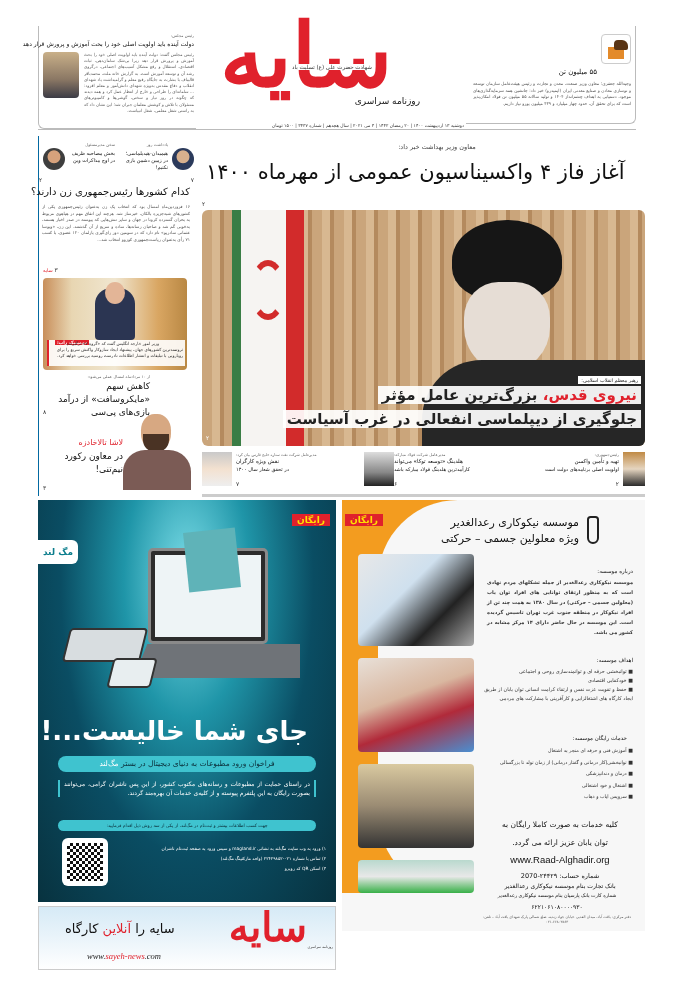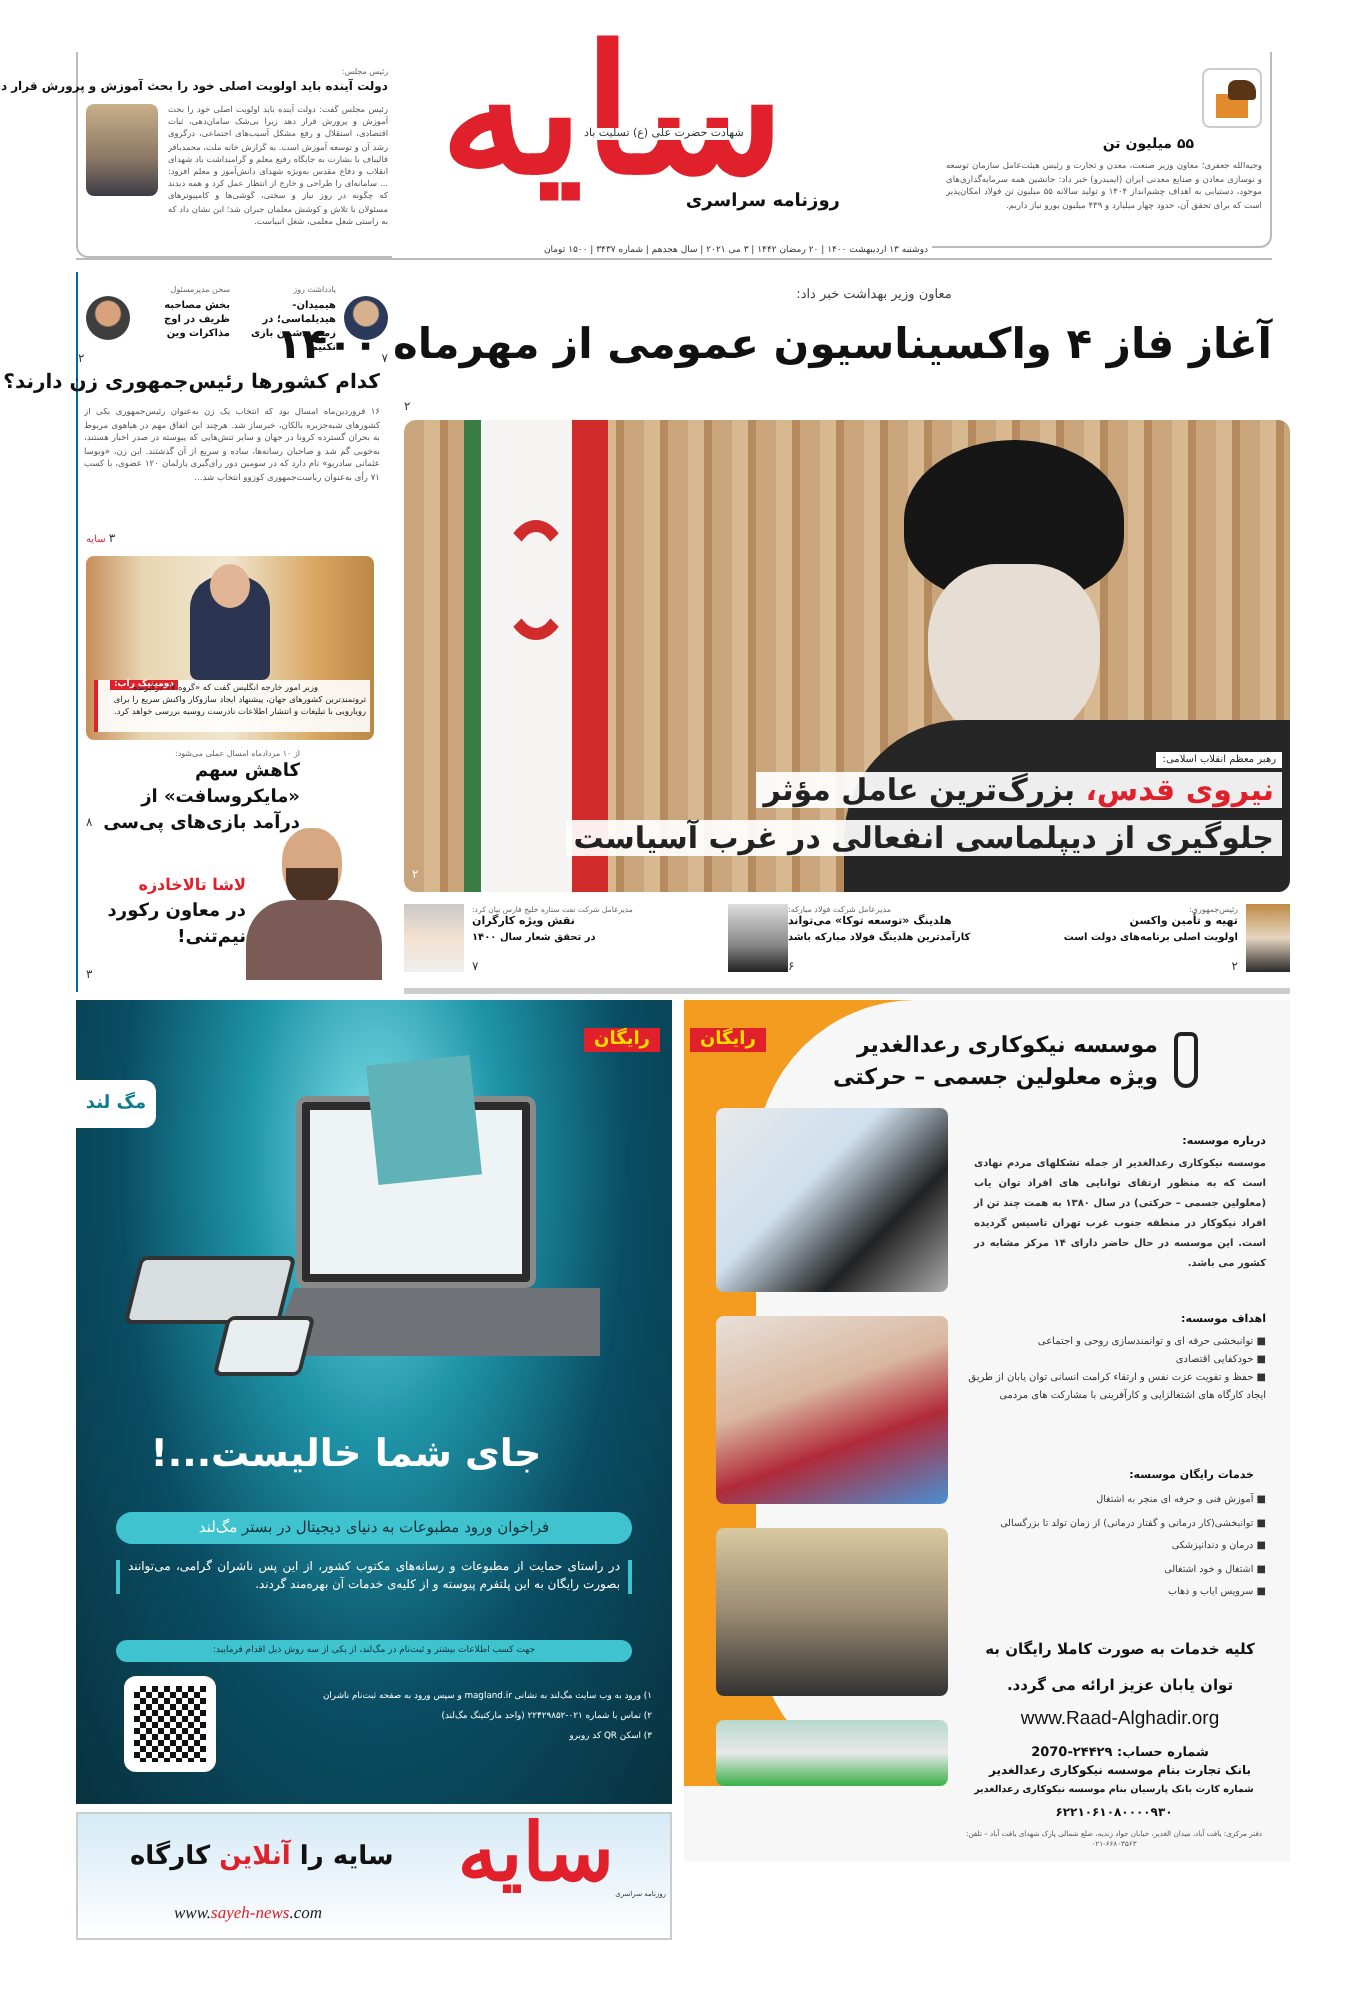--- a/index.html
+++ b/index.html
@@ -1,21 +1,21 @@
 <!DOCTYPE html>
 <html><head>
 <meta charset="utf-8">
 <style>
 *{box-sizing:border-box;margin:0;padding:0}
 body{width:674px;height:1000px;background:#fff;font-family:"DejaVu Sans",sans-serif;position:relative;overflow:hidden;direction:rtl;color:#222}
 .abs{position:absolute}
 .box{border:1px solid #bbb;border-radius:6px}
 .small{font-size:5px;line-height:7px;color:#555;text-align:justify}
 .kicker{font-size:5px;color:#666}
-.hl{font-weight:bold;color:#111}
+.hl{font-weight:normal;color:#111}
 .pg{font-size:6px;color:#333}
 .red{color:#e0212c}
 .photo{background:#ccc;border-radius:4px;overflow:hidden}
 .bullet::before{content:"■ ";color:#333;font-size:5px}
 </style>
 </head>
 <body>
 
 <div class="abs box" style="right:38px;top:26px;width:170px;height:98px;border-top:none;border-left:none;border-radius:0 0 6px 0">
   <div class="abs" style="right:4px;top:8px;width:30px;height:30px;border:1px solid #ccc;border-radius:4px;background:linear-gradient(160deg,#fff 30%,#fff 100%)">
@@ -78,21 +78,21 @@
     <div style="position:absolute;left:22px;top:2px;width:30px;height:36px;border-radius:45%;background:#d7a882"></div>
     <div style="position:absolute;left:24px;top:22px;width:26px;height:18px;border-radius:0 0 12px 12px;background:#4a3324"></div>
     <div style="position:absolute;left:4px;top:38px;width:68px;height:40px;border-radius:22px 22px 0 0;background:#7b5b55"></div>
   </div>
   <div class="abs red hl" style="left:4px;top:302px;width:80px;text-align:right;font-size:8px;color:#e0212c">لاشا تالاخادزه</div>
   <div class="abs hl" style="left:4px;top:314px;width:80px;text-align:right;font-size:9px;line-height:13px">در معاون رکورد نیم‌تنی!</div>
   <div class="abs pg" style="left:4px;top:348px">۳</div>
 </div>
 
 <div class="abs kicker" style="left:200px;right:0;top:143px;text-align:center;font-size:6.5px;color:#444;width:474px">معاون وزیر بهداشت خبر داد:</div>
-<div class="abs hl" style="left:206px;top:160px;width:430px;text-align:right;font-size:21px;white-space:nowrap">آغاز فاز ۴ واکسیناسیون عمومی از مهرماه ۱۴۰۰</div>
+<div class="abs hl" style="left:206px;top:160px;width:430px;text-align:left;font-size:21px;white-space:nowrap">آغاز فاز ۴ واکسیناسیون عمومی از مهرماه ۱۴۰۰</div>
 <div class="abs pg" style="left:202px;top:200px">۲</div>
 
 <div class="abs photo" style="left:202px;top:210px;width:443px;height:236px;border-radius:6px;background:repeating-linear-gradient(90deg,#caa57b 0 10px,#d8b891 10px 18px,#b48a5e 18px 22px)">
   <div style="position:absolute;left:30px;top:0;width:72px;height:236px;background:linear-gradient(90deg,#3a7d45 0 12%,#f6f4f2 12% 75%,#d22b2b 75%)"></div>
   <div style="position:absolute;left:48px;top:50px;width:36px;height:60px;border:6px solid #d22b2b;border-radius:50%;border-left-color:transparent;border-right-color:transparent"></div>
   <div style="position:absolute;left:250px;top:10px;width:110px;height:80px;border-radius:50% 50% 40% 40%;background:#161616"></div>
   <div style="position:absolute;left:262px;top:72px;width:86px;height:90px;border-radius:40% 40% 50% 50%;background:#e6ddd5"></div>
   <div style="position:absolute;left:220px;top:150px;width:223px;height:86px;background:#262626;border-radius:60px 0 0 0"></div>
   <div class="abs" style="right:4px;top:166px;background:#fff;font-size:5px;padding:1px 3px;color:#222">رهبر معظم انقلاب اسلامی:</div>
   <div class="abs" style="right:4px;top:200px;background:rgba(255,255,255,.92);padding:0 4px;font-size:15px;font-weight:bold;white-space:nowrap">جلوگیری از دیپلماسی انفعالی در غرب آسیاست</div>
@@ -174,21 +174,21 @@
   <div class="abs" style="right:6px;top:14px;background:#e0212c;color:#ffe100;font-size:9px;font-weight:bold;padding:1px 5px">رایگان</div>
   <div class="abs" style="left:0;top:40px;width:40px;height:24px;background:#fff;border-radius:0 6px 6px 0;font-size:9px;font-weight:bold;color:#0b7d8c;text-align:center;line-height:24px">مگ لند</div>
   <div class="abs" style="left:110px;top:48px;width:120px;height:96px;background:#2c2c2c;border-radius:5px;border:3px solid #8a8a8a">
     <div style="position:absolute;inset:4px;background:#eef4f6"></div>
   </div>
   <div class="abs" style="left:96px;top:144px;width:166px;height:34px;background:#6f7378;clip-path:polygon(8% 0,100% 0,100% 100%,0 100%)"></div>
   <div class="abs" style="left:28px;top:128px;width:78px;height:34px;background:#d8dde0;border:2px solid #333;border-radius:4px;transform:skewX(-14deg)"></div>
   <div class="abs" style="left:72px;top:158px;width:44px;height:30px;background:#e8eef0;border:2px solid #333;border-radius:4px;transform:skewX(-14deg)"></div>
   <div class="abs" style="left:148px;top:30px;width:52px;height:60px;background:#5fb3b8;transform:rotate(-6deg)"></div>
 
-  <div class="abs" style="left:0;top:216px;width:270px;text-align:center;font-size:19px;font-weight:bold;color:#fff">جای شما خالیست...!</div>
+  <div class="abs" style="left:0;top:216px;width:270px;font-size:26px;font-weight:bold;color:#fff">جای شما خالیست...!</div>
   <div class="abs" style="left:20px;top:256px;width:258px;height:16px;border-radius:8px;background:#3fc3cf;text-align:center;font-size:7.5px;font-weight:normal;color:#0b2f3a;line-height:16px;white-space:nowrap">
     <span>فراخوان ورود مطبوعات به دنیای دیجیتال در بستر </span><span style="color:#fff">مگ‌لند</span>
   </div>
   <div class="abs" style="left:20px;top:280px;width:258px;font-size:6px;line-height:8.5px;color:#fff;text-align:justify;border-right:2px solid #3fc3cf;border-left:2px solid #3fc3cf;padding:0 4px">در راستای حمایت از مطبوعات و رسانه‌های مکتوب کشور، از این پس ناشران گرامی، می‌توانند بصورت رایگان به این پلتفرم پیوسته و از کلیه‌ی خدمات آن بهره‌مند گردند.</div>
   <div class="abs" style="left:20px;top:320px;width:258px;height:11px;border-radius:6px;background:#3fc3cf;text-align:center;font-size:4.5px;line-height:11px;color:#0b2f3a;white-space:nowrap">جهت کسب اطلاعات بیشتر و ثبت‌نام در مگ‌لند، از یکی از سه روش ذیل اقدام فرمایید:</div>
   <div class="abs" style="left:24px;top:338px;width:46px;height:48px;background:#fff;border-radius:6px;padding:5px">
     <div style="width:100%;height:100%;background:repeating-conic-gradient(#111 0 25%,#fff 0 50%) 0 0/6px 6px"></div>
   </div>
   <div class="abs" style="right:10px;top:344px;width:200px;font-size:4.4px;line-height:10px;color:#fff">
     <div>۱) ورود به وب سایت مگ‌لند به نشانی magland.ir و سپس ورود به صفحه ثبت‌نام ناشران</div>

